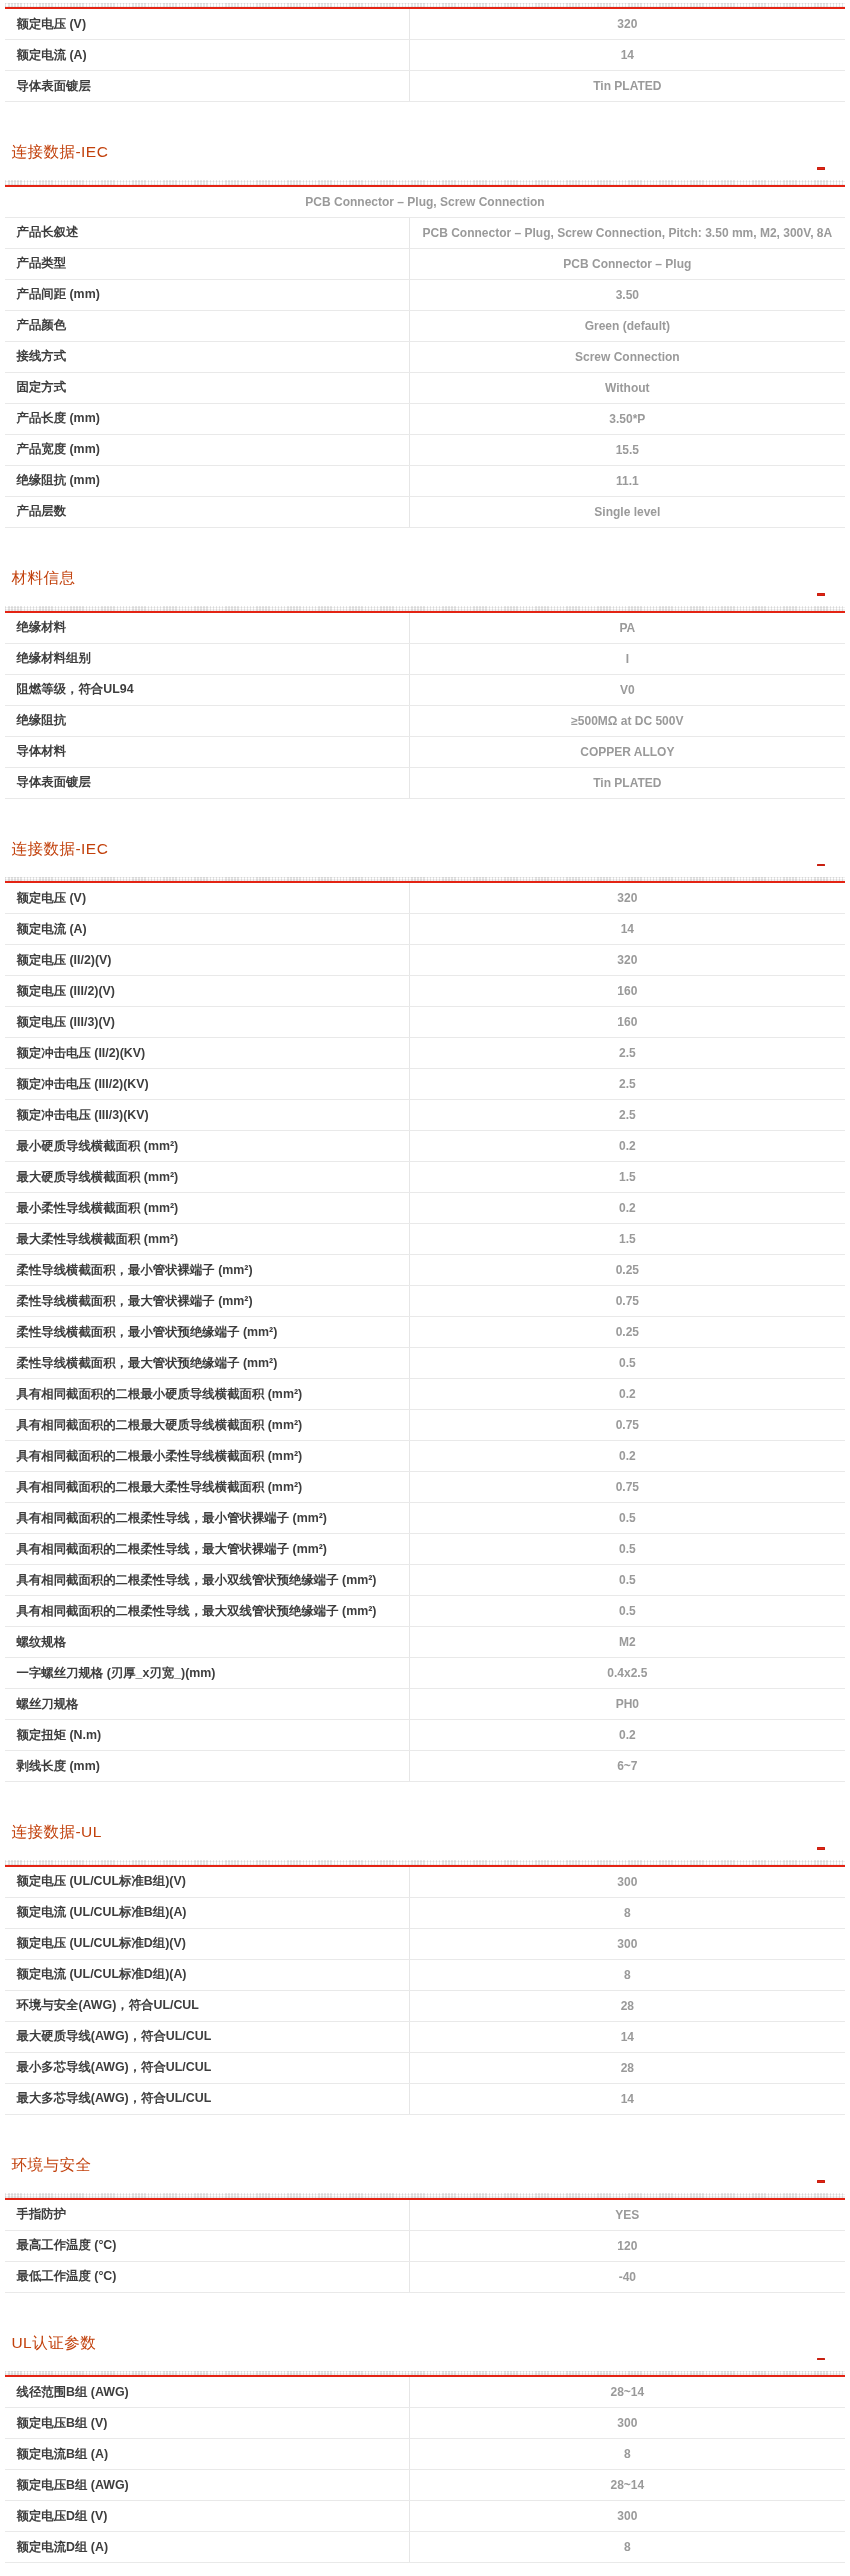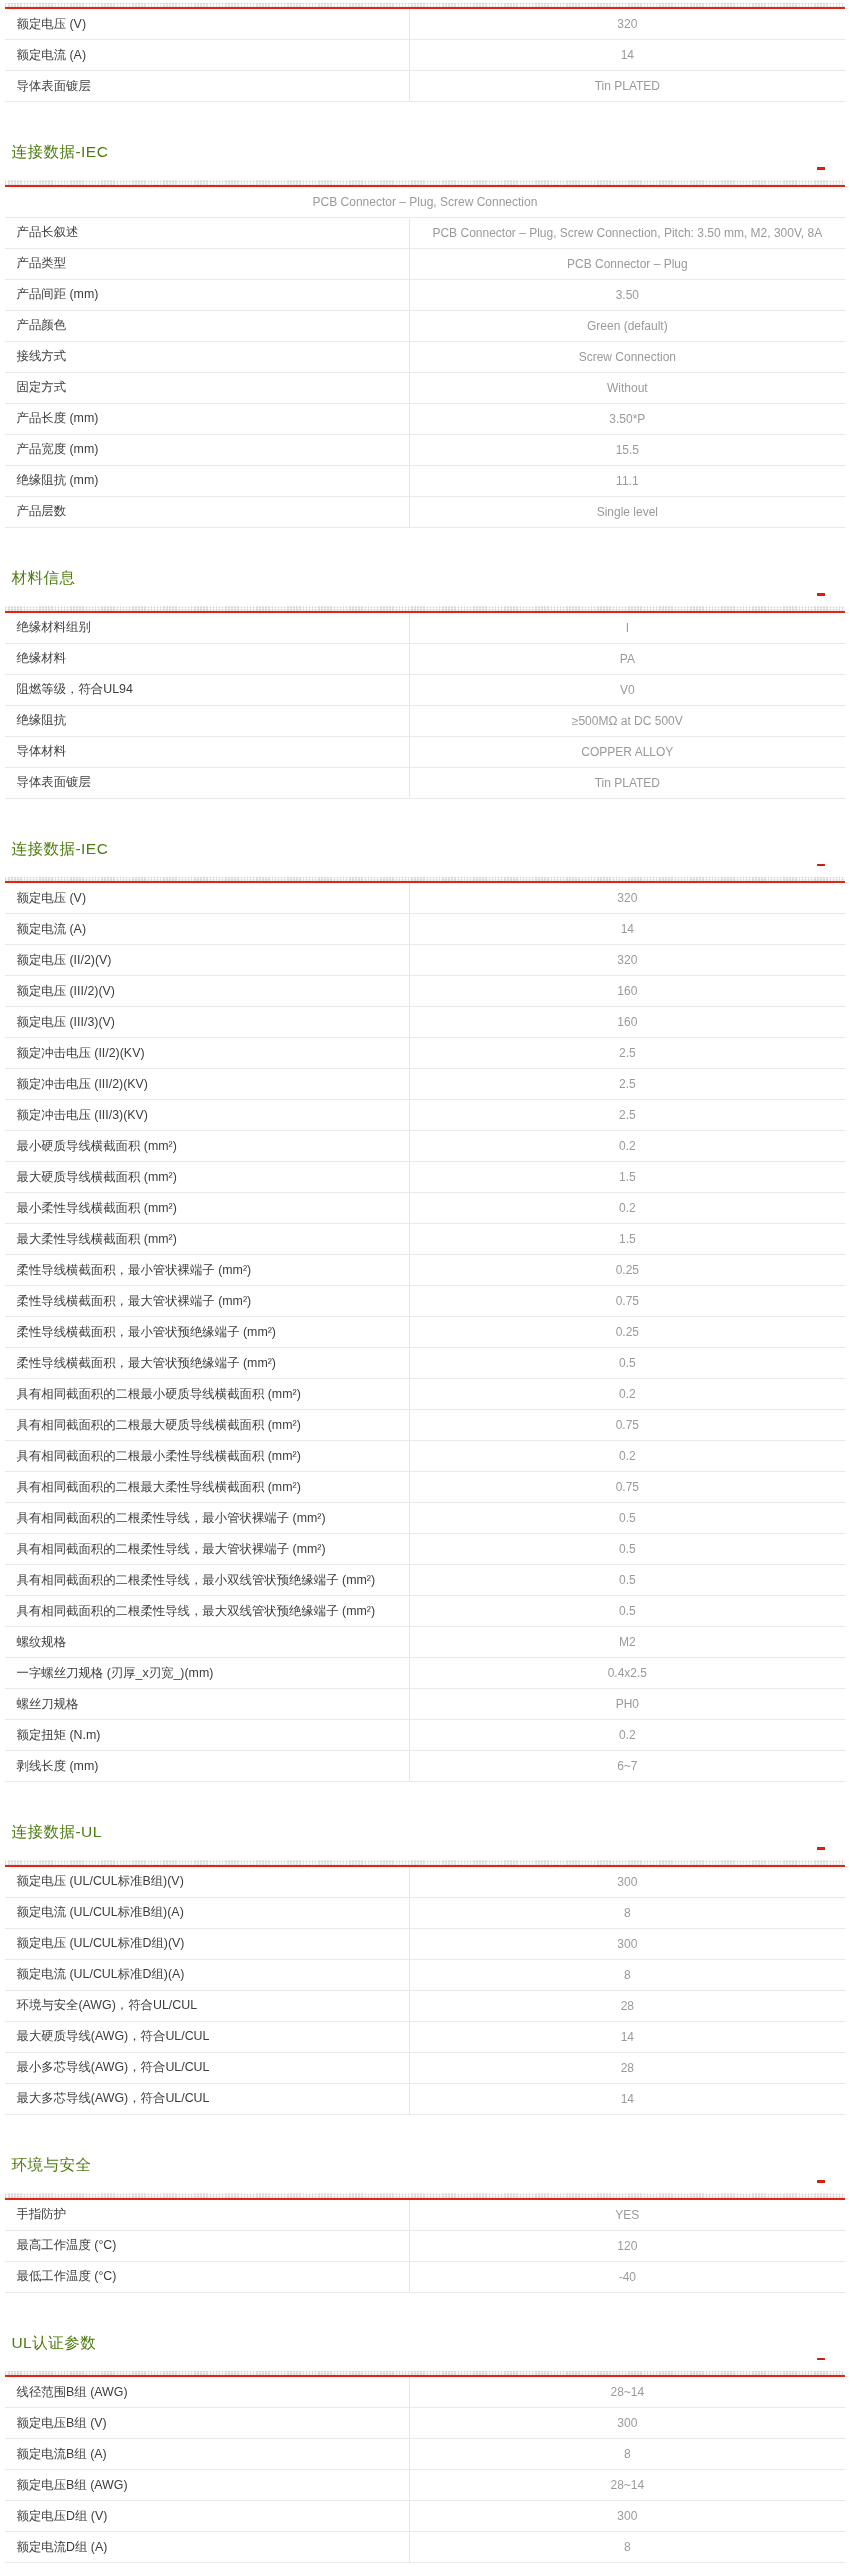--- a/index.html
+++ b/index.html
@@ -12,42 +12,42 @@
     -webkit-font-smoothing: antialiased;
   }
   .container { padding: 2.6px 5.2px 0 5.2px; }
 
   .section { margin-top: 40px; }
   .section.no-title { margin-top: 0; }
 
   .section-title {
     font-size: 15.5px;
     font-weight: 400;
-    color: #4d7c0f;
+    color: #c2410c;
     margin: 0 0 4.1px 6.2px;
     letter-spacing: 0.5px;
   }
   .minus-row {
     display: flex;
     justify-content: flex-end;
     padding-right: 19.6px;
     margin-bottom: 9.3px;
     height: 3.6px;
   }
   .minus-icon {
     display: inline-block;
     width: 8.2px;
     height: 2.6px;
     background: var(--accent);
     border: 0.5px solid #c81f10;
     border-radius: 0.5px;
     cursor: pointer;
   }
 
-  .spec-table { width: 100%; }
+  .spec-table { width: 100%; font-weight: bold; }
   .table-band {
     height: 4.6px;
     background-image:
       repeating-linear-gradient(90deg, rgba(0,0,0,0.10) 0 1.5px, rgba(0,0,0,0) 1.5px 3.1px),
       repeating-linear-gradient(0deg, #f1f1f1 0 1.5px, #ffffff 1.5px 2.6px);
   }
   .red-line { height: 2.1px; background: var(--accent); }
 
   .row {
     display: flex;
@@ -175,27 +175,27 @@
   <section class="section">
     <h2 class="section-title">材料信息</h2>
     <div class="minus-row">
       <span class="minus-icon"></span>
     </div>
     <div class="spec-table">
       <div class="table-band"></div>
       <div class="red-line"></div>
       <div class="rows">
   <div class="row">
+    <div class="cell-label">绝缘材料</div>
+    <div class="cell-value">PA</div>
+  </div>
+
+  <div class="row">
     <div class="cell-label">绝缘材料组别</div>
     <div class="cell-value">I</div>
-  </div>
-
-  <div class="row">
-    <div class="cell-label">绝缘材料</div>
-    <div class="cell-value">PA</div>
   </div>
 
   <div class="row">
     <div class="cell-label">阻燃等级，符合UL94</div>
     <div class="cell-value">V0</div>
   </div>
 
   <div class="row">
     <div class="cell-label">绝缘阻抗</div>
     <div class="cell-value">≥500MΩ at DC 500V</div>

